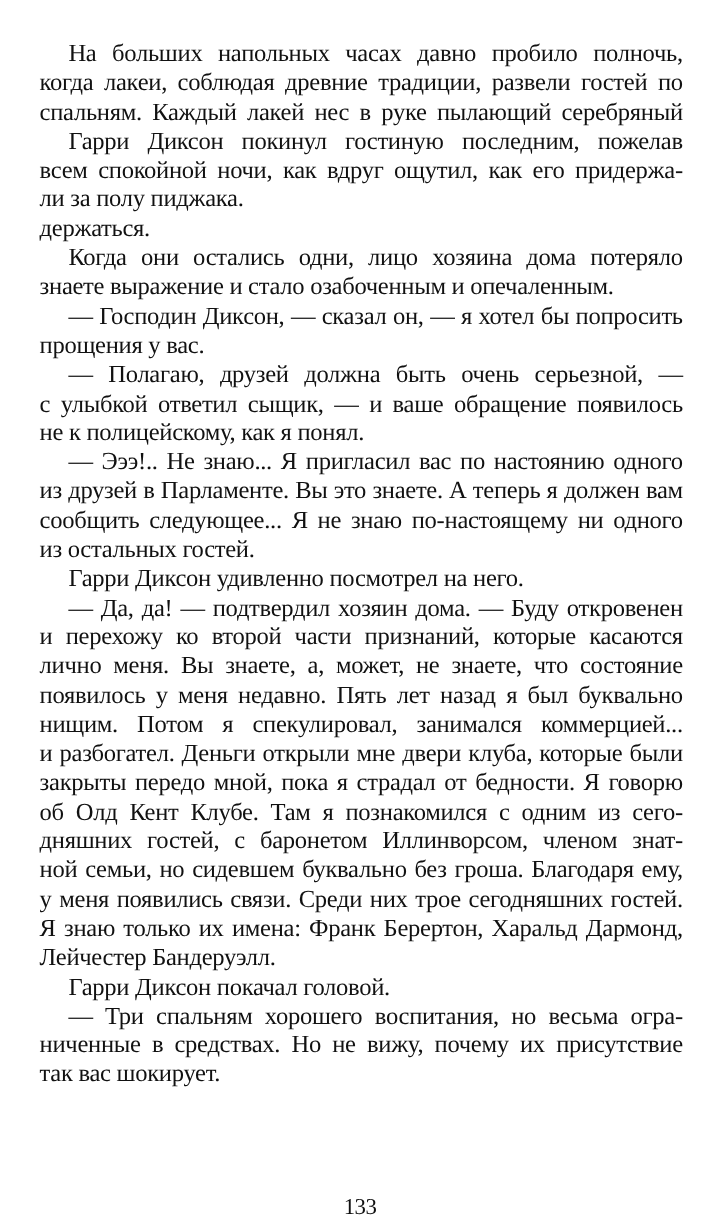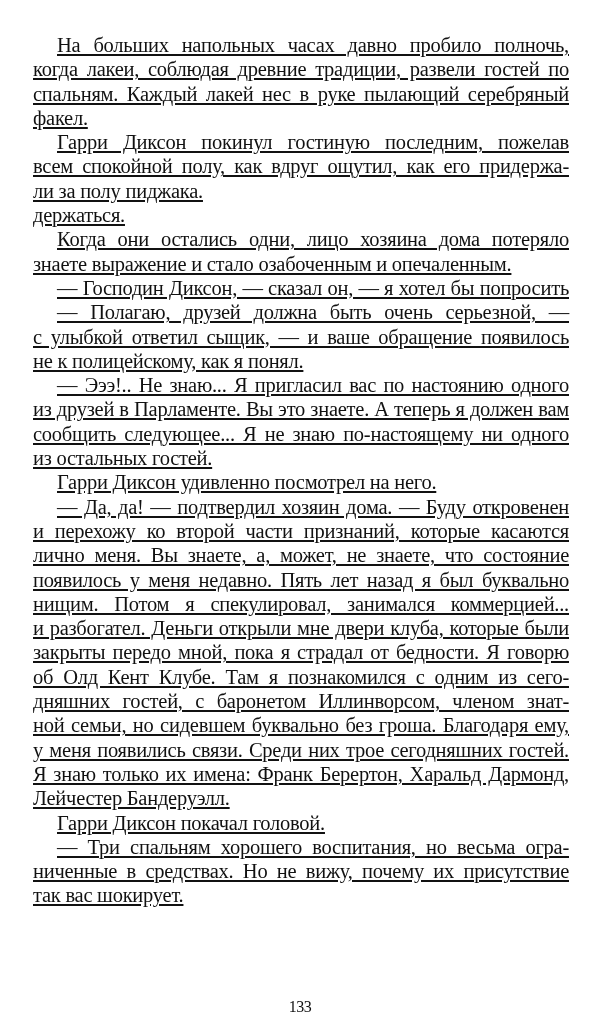--- a/index.html
+++ b/index.html
@@ -13,21 +13,20 @@
       position: relative;
       overflow: hidden;
       color: #111111;
       font-family: "Liberation Serif", "DejaVu Serif", serif;
     }
     .page {
       position: absolute;
       left: 33px;
       top: 33px;
       width: 536px;
-      text-decoration: underline;
     }
     .line {
       display: block;
       height: 24.3px;
       line-height: 24.3px;
       font-size: 20.5px;
       white-space: nowrap;
       text-align: justify;
       text-align-last: justify;
       letter-spacing: -0.25px;
@@ -37,40 +36,40 @@
     }
     .line.indent {
       padding-left: 24px;
     }
     .page-number {
       position: absolute;
       left: 0;
       width: 600px;
       top: 996px;
       text-align: center;
-      font-size: 16px;
+      font-size: 19px;
       line-height: 22px;
       letter-spacing: -0.5px;
     }
   </style>
 </head>
 <body>
 
 <div class="page" id="page-body">
     <span class="line indent">На больших напольных часах давно пробило полночь,</span>
     <span class="line">когда лакеи, соблюдая древние традиции, развели гостей по</span>
     <span class="line">спальням. Каждый лакей нес в руке пылающий серебряный</span>
-    <span class="line last">факел.</span>
     <span class="line indent">Гарри Диксон покинул гостиную последним, пожелав</span>
-    <span class="line">всем спокойной полу, как вдруг ощутил, как его придержа-</span>
+    <span class="line">всем спокойной ночи, как вдруг ощутил, как его придержа-</span>
     <span class="line last">ли за полу пиджака.</span>
     <span class="line last">держаться.</span>
     <span class="line indent">Когда они остались одни, лицо хозяина дома потеряло</span>
     <span class="line last">знаете выражение и стало озабоченным и опечаленным.</span>
     <span class="line indent">— Господин Диксон, — сказал он, — я хотел бы попросить</span>
+    <span class="line last">прощения у вас.</span>
     <span class="line indent">— Полагаю, друзей должна быть очень серьезной, —</span>
     <span class="line">с улыбкой ответил сыщик, — и ваше обращение появилось</span>
     <span class="line last">не к полицейскому, как я понял.</span>
     <span class="line indent">— Эээ!.. Не знаю... Я пригласил вас по настоянию одного</span>
     <span class="line">из друзей в Парламенте. Вы это знаете. А теперь я должен вам</span>
     <span class="line">сообщить следующее... Я не знаю по-настоящему ни одного</span>
     <span class="line last">из остальных гостей.</span>
     <span class="line indent last">Гарри Диксон удивленно посмотрел на него.</span>
     <span class="line indent">— Да, да! — подтвердил хозяин дома. — Буду откровенен</span>
     <span class="line">и перехожу ко второй части признаний, которые касаются</span>

